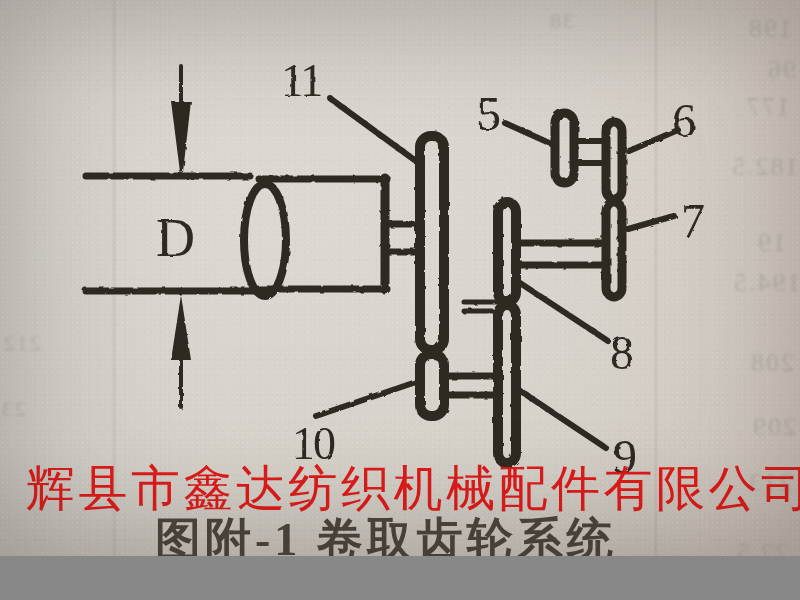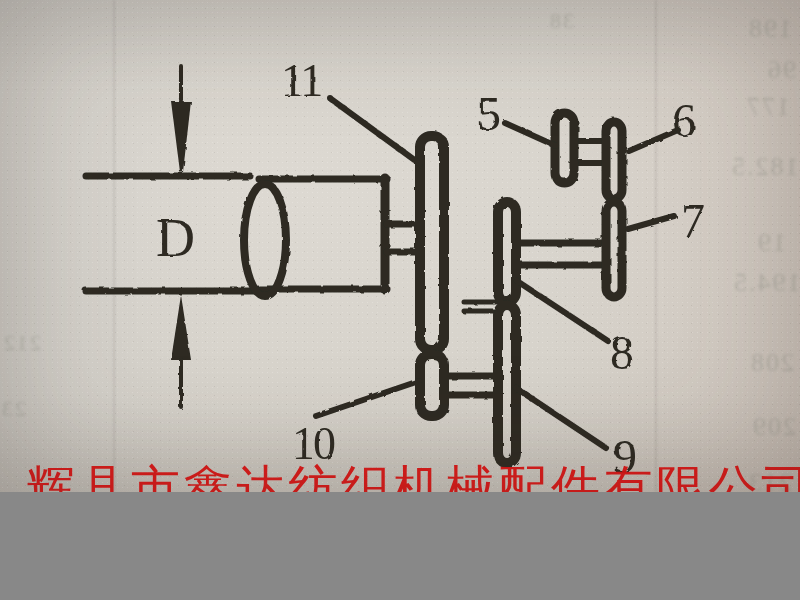--- a/index.html
+++ b/index.html
@@ -1,16 +1,16 @@
 <!DOCTYPE html>
 <html style="--ink: #2d2a24; --watermark-red: #dd1111; --caption-ink: #3b352c; --paper: #d6d2ca;"><head>
 <meta charset="utf-8">
 <style>
   html,body{margin:0;padding:0;background:#888;}
-  .screen{position:relative;width:800px;height:492px;overflow:hidden;
+  .screen{position:relative;width:800px;height:556px;overflow:hidden;
           font-family:"Liberation Serif","DejaVu Serif",serif;}
   
   .paper{position:absolute;inset:0;
     background:radial-gradient(130% 105% at 36% 38%, #ddd9d2 0%, #d6d2ca 45%, #cdc8c0 78%, #bfb9af 100%);}
   .tint{position:absolute;inset:0;
     background:linear-gradient(90deg, rgba(110,120,135,.07) 0%, rgba(0,0,0,0) 28%,
                rgba(0,0,0,0) 68%, rgba(165,115,100,.10) 100%),
                linear-gradient(180deg, rgba(90,95,105,.06) 0%, rgba(0,0,0,0) 18%,
                rgba(0,0,0,0) 80%, rgba(80,70,60,.08) 100%);}
   .grain{position:absolute;inset:0;opacity:.38;
@@ -113,15 +113,16 @@
       <text class="ink-text" x="672" y="137" font-size="48">6</text>
       <text class="ink-text" x="681" y="237" font-size="48">7</text>
       <text class="ink-text" x="610" y="369" font-size="48">8</text>
       <text class="ink-text" x="613" y="473" font-size="48">9</text>
       <text class="ink-text" x="292" y="459" font-size="46" letter-spacing="-2">10</text>
     </g>
   </svg>
 
   <div class="watermark">辉县市鑫达纺织机械配件有限公司</div>
 
+  <div class="caption">图附-1 卷取齿轮系统</div>
 
   <div class="vignette"></div>
 </div>
 
 </body></html>

